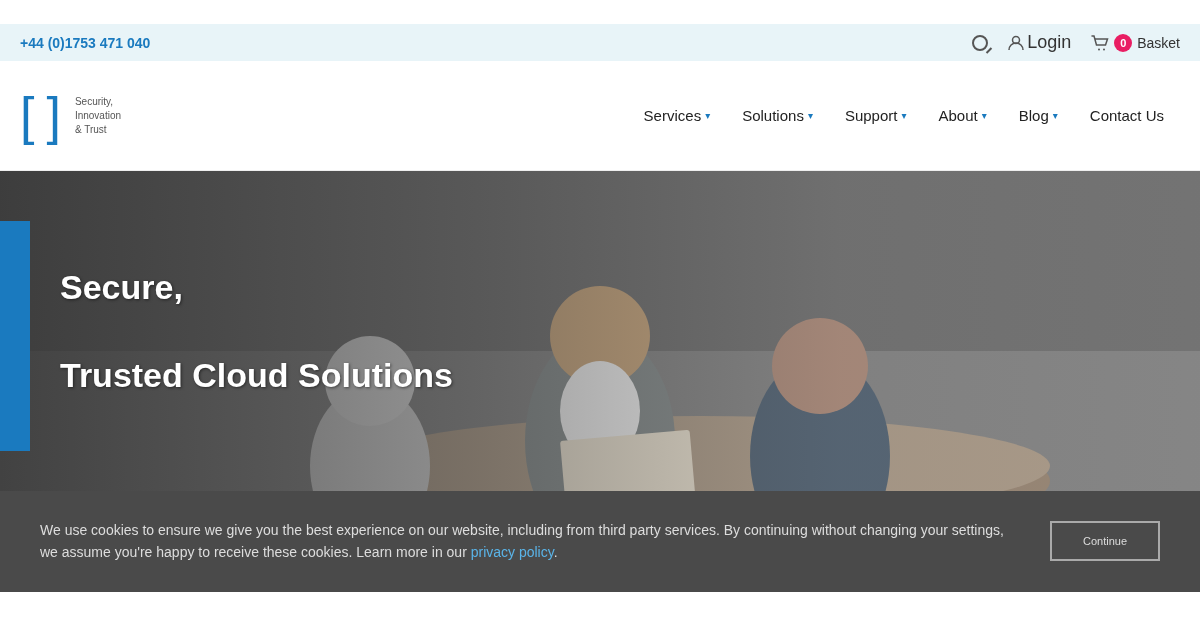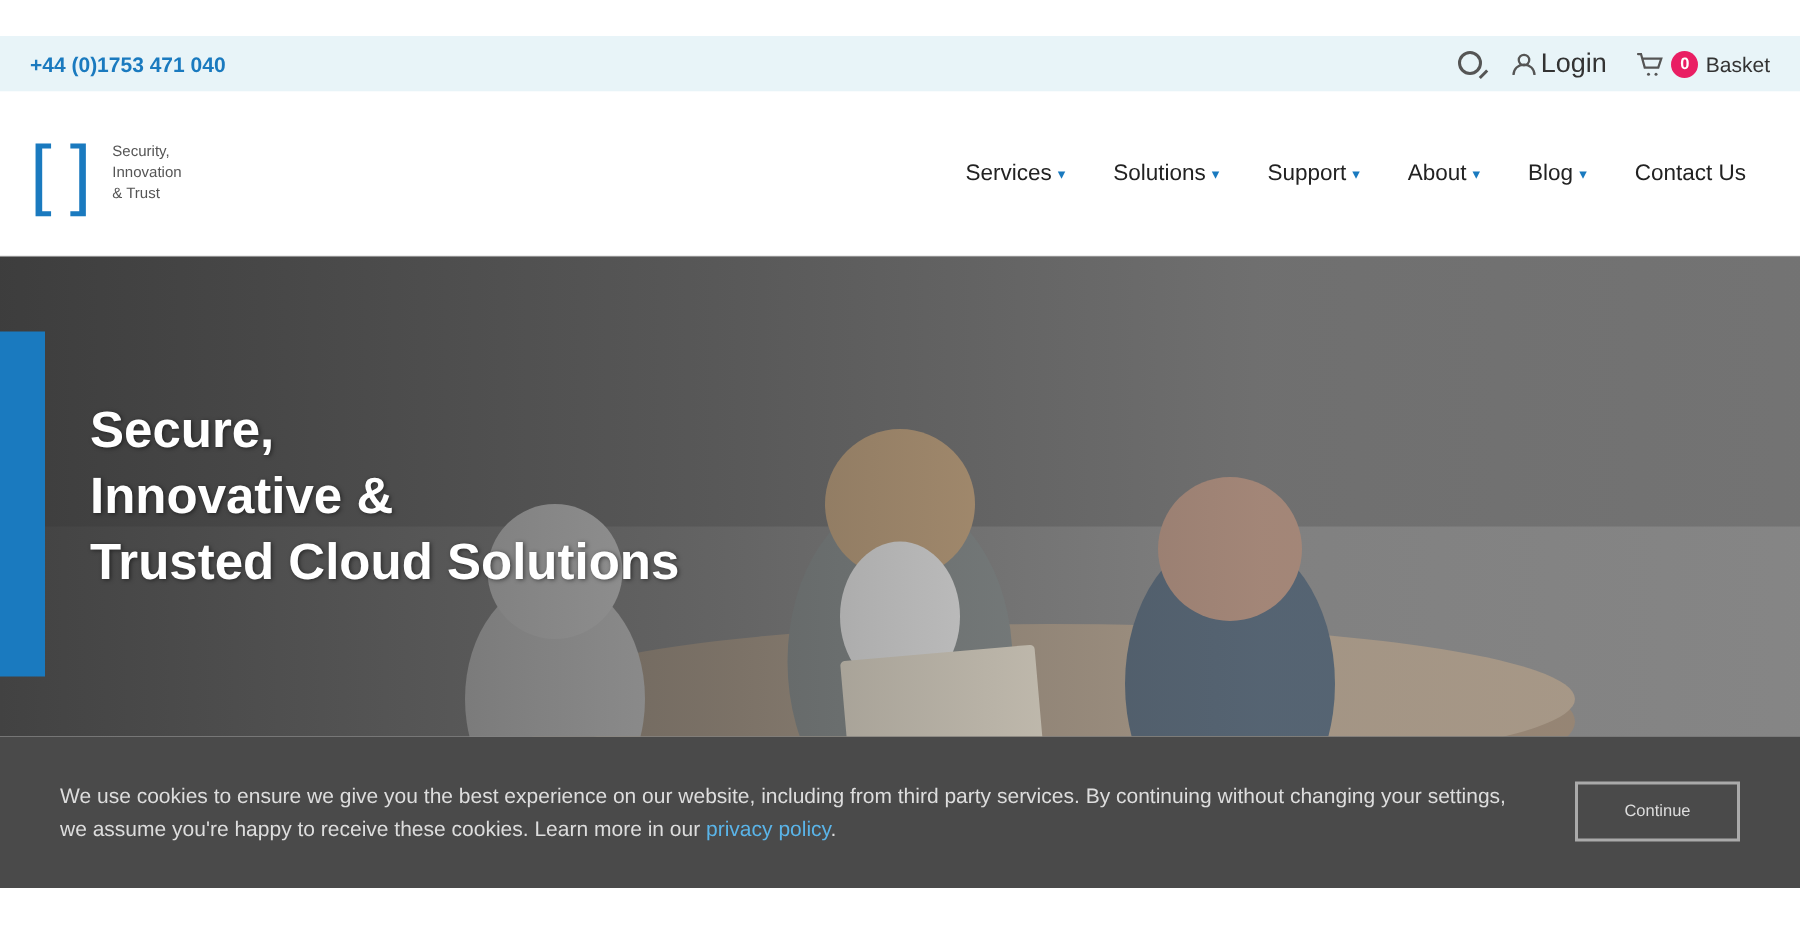--- a/index.html
+++ b/index.html
@@ -319,21 +319,21 @@
       </defs>
       <rect width="1200" height="320" fill="url(#heroGrad)"></rect>
     </svg>
   </div>
 
   <div class="hero-left-accent"></div>
 
   <div class="hero-content">
     <div class="hero-title">
       <span>Secure,</span><br>
-      <span>Innovative &amp;</span><br>
+      <br>
       <span>Trusted Cloud Solutions</span>
     </div>
   </div>
 </div>
 
 <div class="cookie-banner">
   <div class="cookie-text">
     <span>We use cookies to ensure we give you the best experience on our website, including from third party services. By continuing without changing your settings, we assume you're happy to receive these cookies. Learn more in our</span>
     <a href="#" style="color:#5ab4e8;">privacy policy</a><span>.</span>
   </div>

